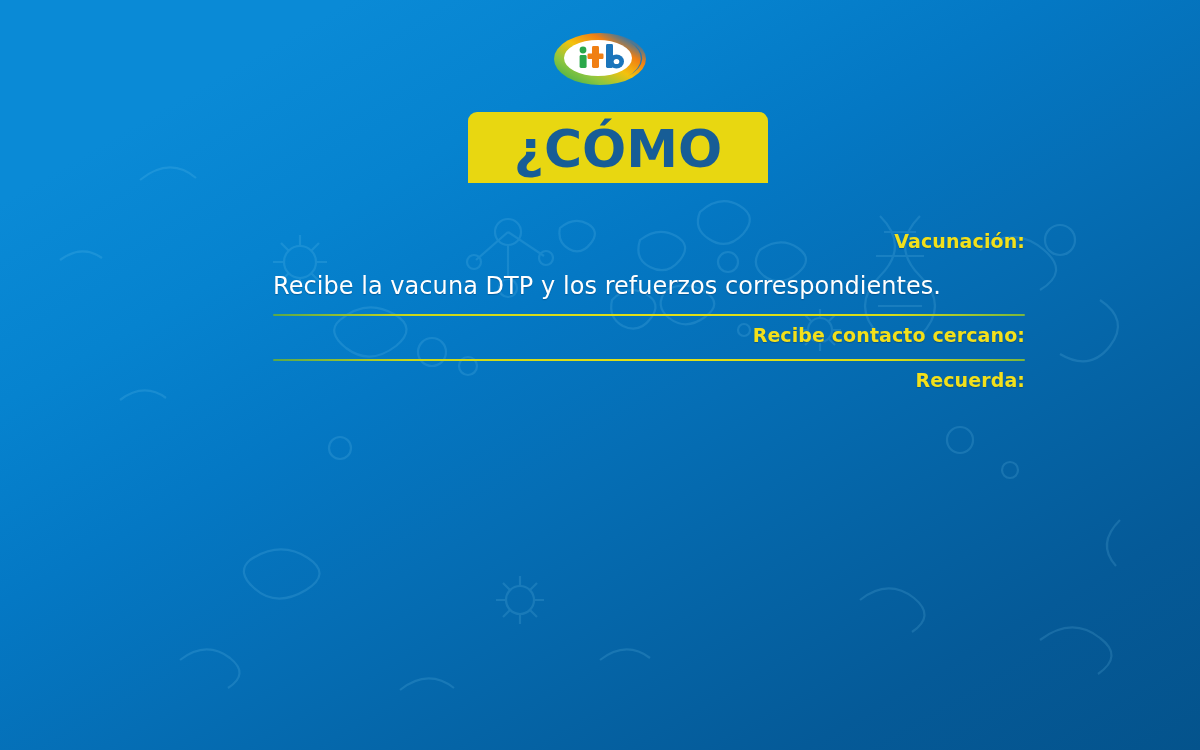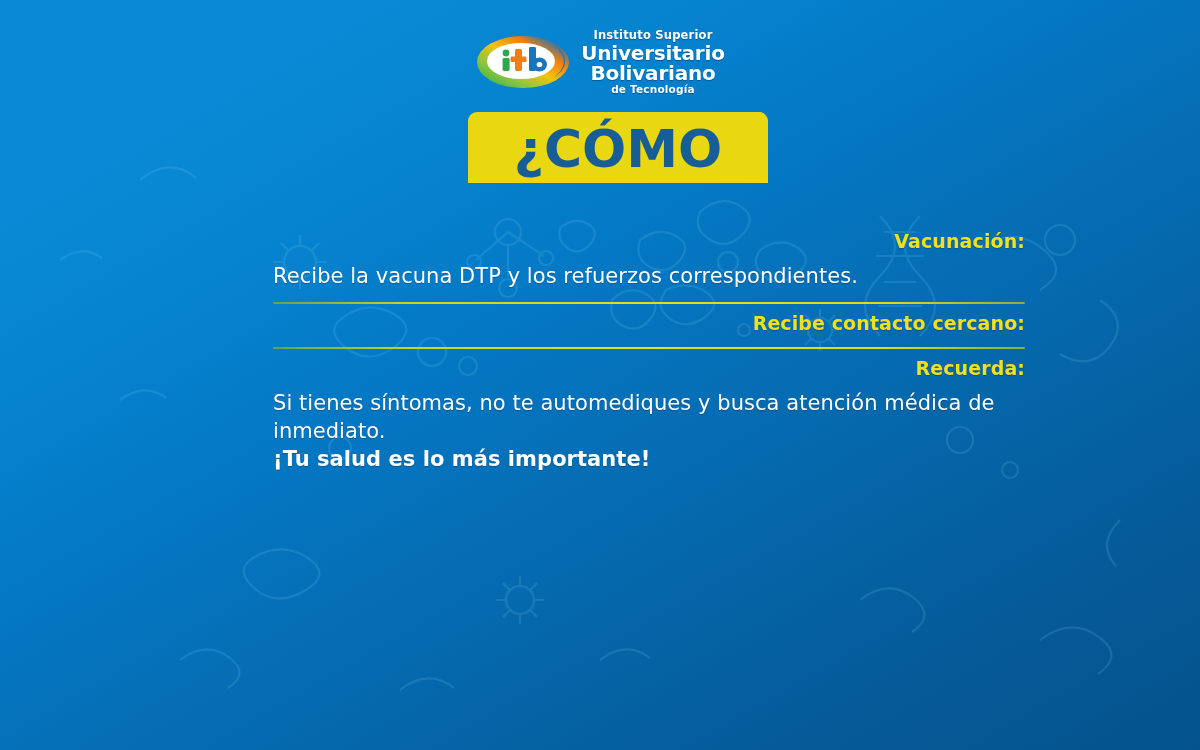--- a/index.html
+++ b/index.html
@@ -125,24 +125,24 @@
     color: #f2e01b;
     font-weight: bold;
     font-size: 19px;
     line-height: 1.32;
     letter-spacing: .1px;
     text-shadow: 0 1px 1px rgba(0,40,80,.35);
     text-align: right;
   }
   .item-body {
     color: #ffffff;
-    font-size: 21px;
+    font-size: 24px;
     line-height: 1.33;
     letter-spacing: .05px;
-    margin-top: 9px;
+    margin-top: 17px;
     text-shadow: 0 1px 1px rgba(0,40,80,.35);
   }
   .item-body .emph {
     font-weight: bold;
     display: block;
   }
   .divider {
     height: 2px;
     width: 752px;
     background: linear-gradient(to right, #5aa84a 0%, #c9d71a 18%, #e2e017 50%, #d9dd18 82%, #7bb63c 100%);
@@ -233,26 +233,20 @@
 
         <circle cx="31" cy="20" r="3.4" fill="#2aa84a"></circle>
         <rect x="27.6" y="25" width="7" height="13" rx="1.4" fill="#2aa84a"></rect>
         <rect x="40" y="16" width="7" height="22" rx="1.4" fill="#f07f13"></rect>
         <rect x="35.5" y="23.5" width="16" height="5.5" rx="1.2" fill="#f07f13"></rect>
         <rect x="54" y="14" width="7" height="24" rx="1.4" fill="#1b75bb"></rect>
         <ellipse cx="64.5" cy="31.5" rx="7.5" ry="7" fill="#1b75bb"></ellipse>
         <ellipse cx="64.5" cy="31.5" rx="2.8" ry="2.6" fill="#ffffff"></ellipse>
       </svg>
     </div>
-    <div class="logo-text">
-      <div class="lt-1">Instituto Superior</div>
-      <div class="lt-2">Universitario</div>
-      <div class="lt-3">Bolivariano</div>
-      <div class="lt-4">de Tecnología</div>
-    </div>
   </div>
 
   <div class="title-block">
     <div class="banner banner-1">¿CÓMO</div>
   </div>
 
   <div class="content">
 
     <div class="item">
       <div class="item-heading">Vacunación:</div>
@@ -264,21 +258,17 @@
 
     <div class="item">
       <div class="item-heading">Recibe contacto cercano:</div>
       <div class="divider"></div>
     </div>
 
 
 
     <div class="item">
       <div class="item-heading">Recuerda:</div>
-      <div class="item-body">
-        <span>Si tienes síntomas, no te automediques y busca atención médica de inmediato.</span>
-        <span class="emph">¡Tu salud es lo más importante!</span>
-      </div>
 
     </div>
 
   </div>
 </div>
 
 </body></html>

